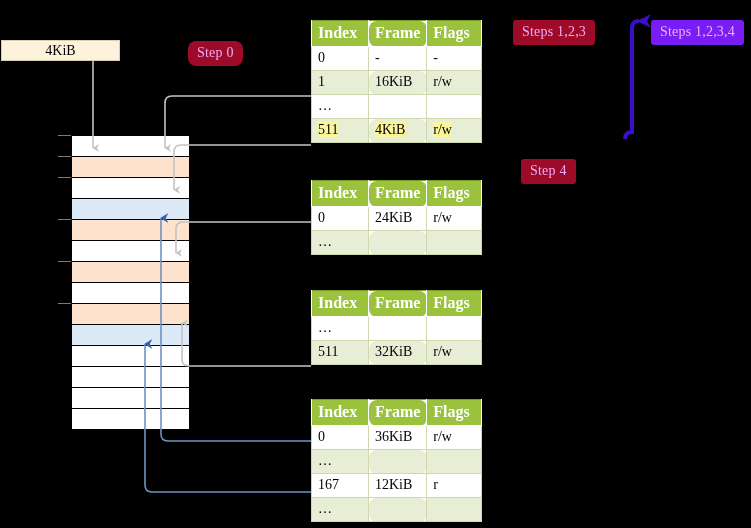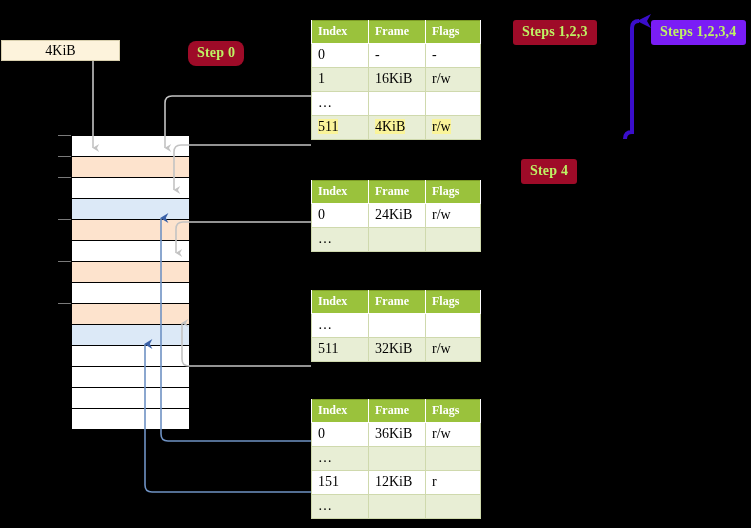--- a/index.html
+++ b/index.html
@@ -12,29 +12,28 @@
   }
   #stage {
     position: relative;
     width: 751px;
     height: 528px;
     background: #000000;
   }
   
   .badge {
     position: absolute;
-    color: #bef264;
+    color: #f0abfc;
     font-family: "Liberation Serif", "DejaVu Serif", serif;
     font-size: 14px;
     line-height: 1;
     padding: 5px 9px 6px 9px;
     border-radius: 3px;
     white-space: nowrap;
     letter-spacing: .2px;
-    font-weight: bold;
   }
   .badge.red   { background: #9e0b28; }
   .badge.blue  { background: #7a1df5; }
 
   
   #kib-box {
     position: absolute;
     left: 1px; top: 40px;
     width: 119px; height: 21px;
     background: #fdf3dc;
@@ -73,32 +72,32 @@
     border: 1px solid #7d9c26;
   }
   table.pt th {
     background: #9ac23c;
     color: #ffffff;
     font-weight: bold;
     text-align: left;
     padding: 3px 6px 4px 6px;
     border: 1px solid #ffffff;
     border-top: none;
-    font-size: 12px;
+    font-size: 16px;
   }
   table.pt td {
     padding: 3px 6px 4px 6px;
     border: 1px solid #cfd9ad;
     height: 20px;
     vertical-align: middle;
   }
   table.pt tr.alt td { background: #e8eed5; }
   table.pt td .hl { background: #faf49a; }
   .c-index { width: 57px; }
-  .c-frame { width: 57px; }
+  .c-frame { width: 57px; border-radius: 8px; }
   .c-flags { width: 55px; margin-left: 20px; }
 
   #tbl1 { left: 311px; top: 20px;  }
   #tbl2 { left: 311px; top: 180px; }
   #tbl3 { left: 311px; top: 290px; }
   #tbl4 { left: 311px; top: 399px; }
 
   
   #wires {
     position: absolute;
@@ -211,21 +210,21 @@
           <td class="c-index">0</td>
           <td class="c-frame">36KiB</td>
           <td class="c-flags">r/w</td>
         </tr>
         <tr class="alt">
           <td class="c-index">…</td>
           <td class="c-frame"></td>
           <td class="c-flags"></td>
         </tr>
         <tr>
-          <td class="c-index">151</td>
+          <td class="c-index">167</td>
           <td class="c-frame">12KiB</td>
           <td class="c-flags">r</td>
         </tr>
         <tr class="alt">
           <td class="c-index">…</td>
           <td class="c-frame"></td>
           <td class="c-flags"></td>
         </tr>
       </tbody>
     </table>

